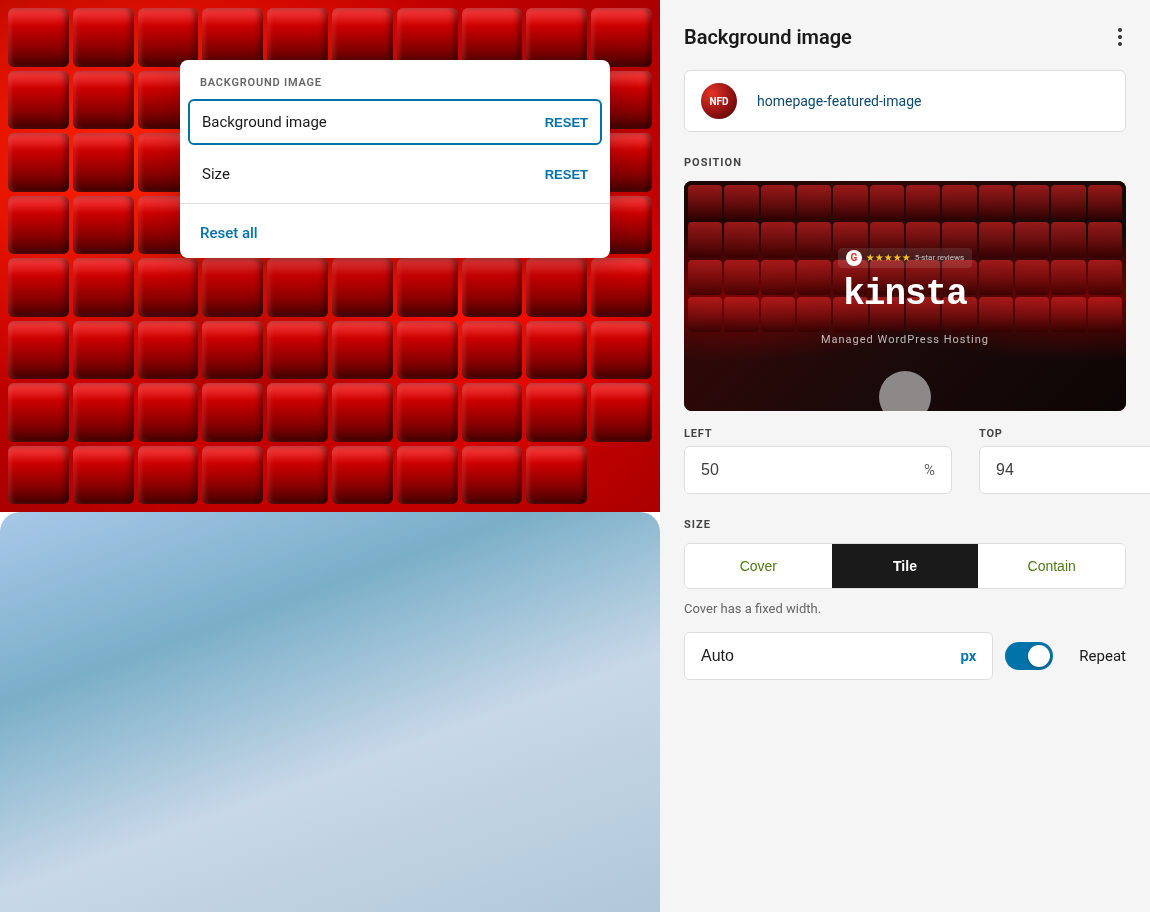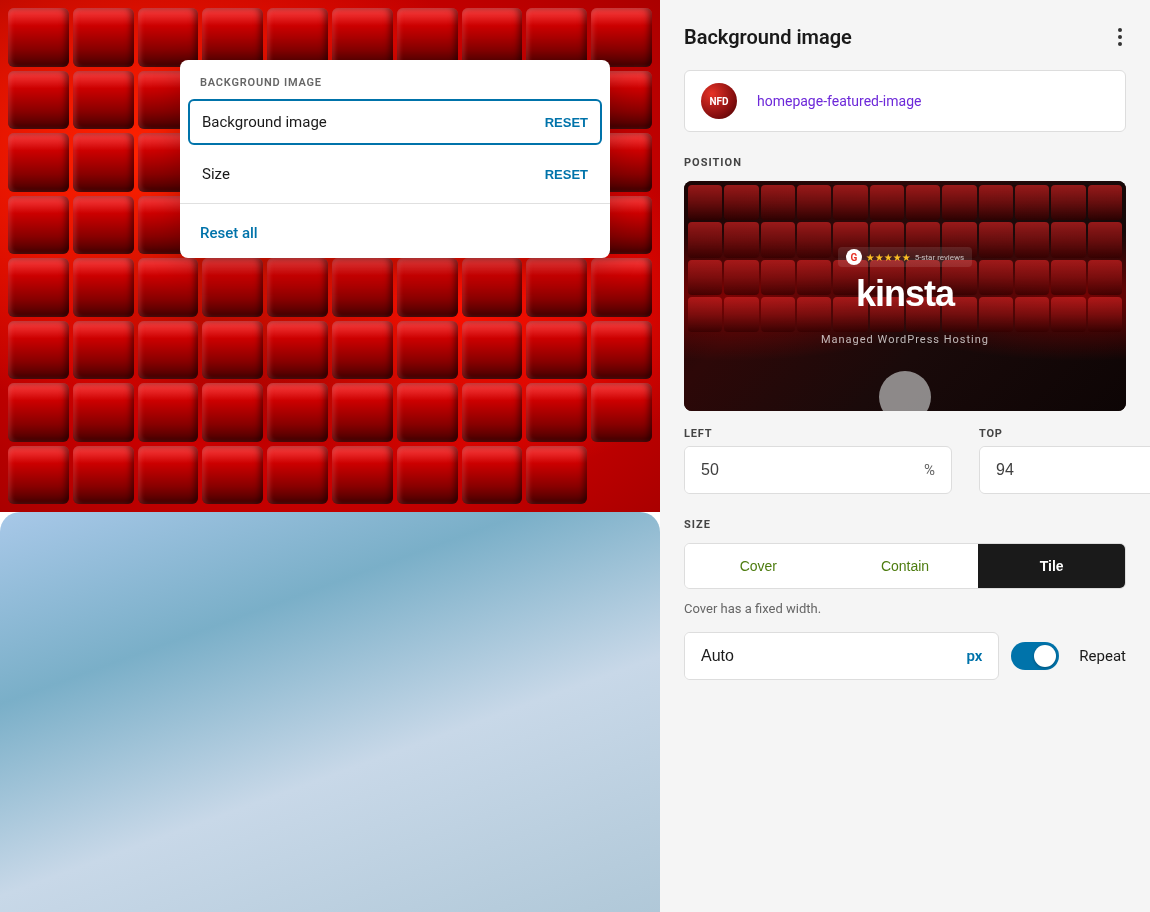--- a/index.html
+++ b/index.html
@@ -188,21 +188,21 @@
       display: flex;
       align-items: center;
       justify-content: center;
       font-size: 10px;
       color: white;
       font-weight: bold;
     }
 
     .image-name {
       font-size: 14px;
-      color: #6d28d9;
+      color: #0c4a6e;
     }
 
     .section-label {
       font-size: 11px;
       font-weight: 700;
       color: #444;
       letter-spacing: 1px;
       text-transform: uppercase;
       margin-bottom: 12px;
     }
@@ -290,21 +290,21 @@
 
     .review-text {
       font-size: 8px;
       color: rgba(255,255,255,0.7);
     }
 
     .kinsta-title {
       font-size: 36px;
       font-weight: 800;
       color: white;
-      font-family: Liberation Sans, sans-serif;
+      font-family: Liberation Mono, monospace;
       letter-spacing: -1px;
       margin-bottom: 18px;
     }
 
     .kinsta-subtitle {
       font-size: 11px;
       color: rgba(255,255,255,0.7);
       letter-spacing: 1px;
     }
 
@@ -424,21 +424,21 @@
       padding: 14px 16px 14px 0;
       font-size: 15px;
       color: #0073aa;
       font-weight: 600;
     }
 
     
     .toggle-row {
       display: flex;
       align-items: center;
-      gap: 20px;
+      gap: 26px;
     }
 
     .toggle-switch {
       width: 48px;
       height: 28px;
       background: #0073aa;
       border-radius: 14px;
       position: relative;
       cursor: pointer;
     }
@@ -667,22 +667,22 @@
         <input class="pos-input" type="text" value="94" style="">
 
       </div>
     </div>
   </div>
 
   <div class="section-label">SIZE</div>
 
   <div class="size-toggle">
     <button class="size-option">Cover</button>
+    <button class="size-option active">Tile</button>
     <button class="size-option">Contain</button>
-    <button class="size-option active">Tile</button>
   </div>
 
   <p class="size-hint">Cover has a fixed width.</p>
 
   <div class="width-row">
     <div class="width-input-wrapper">
       <input class="width-input" type="text" value="Auto" style="">
       <span class="px-unit">px</span>
     </div>
 

